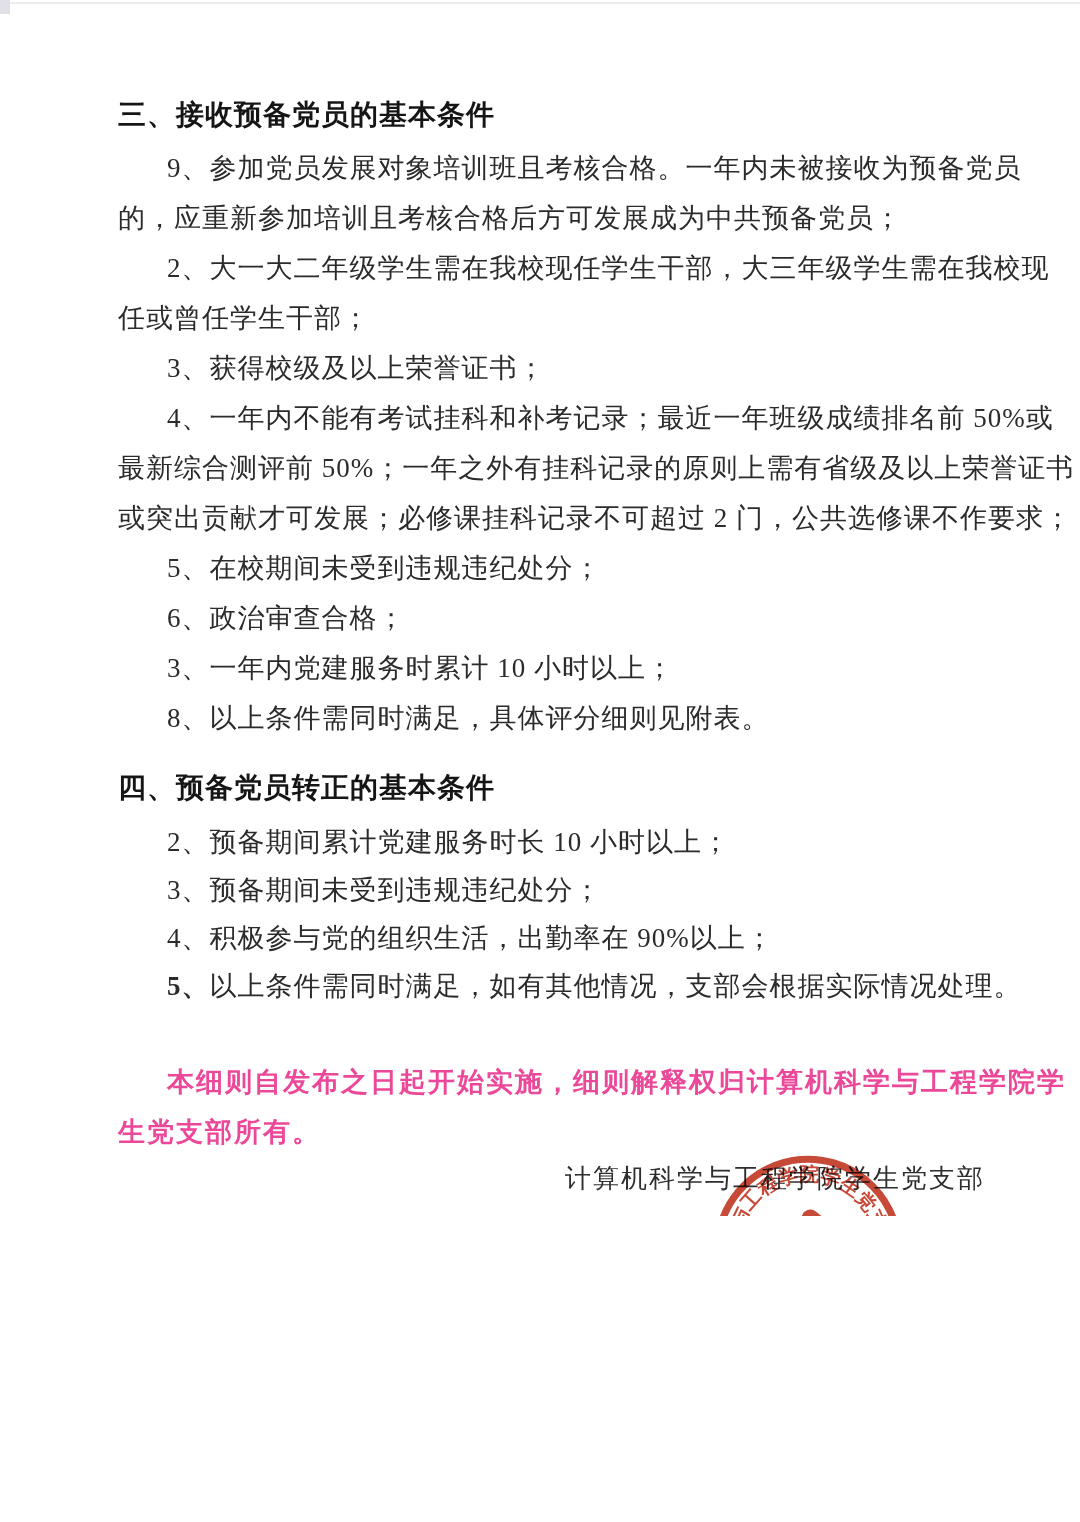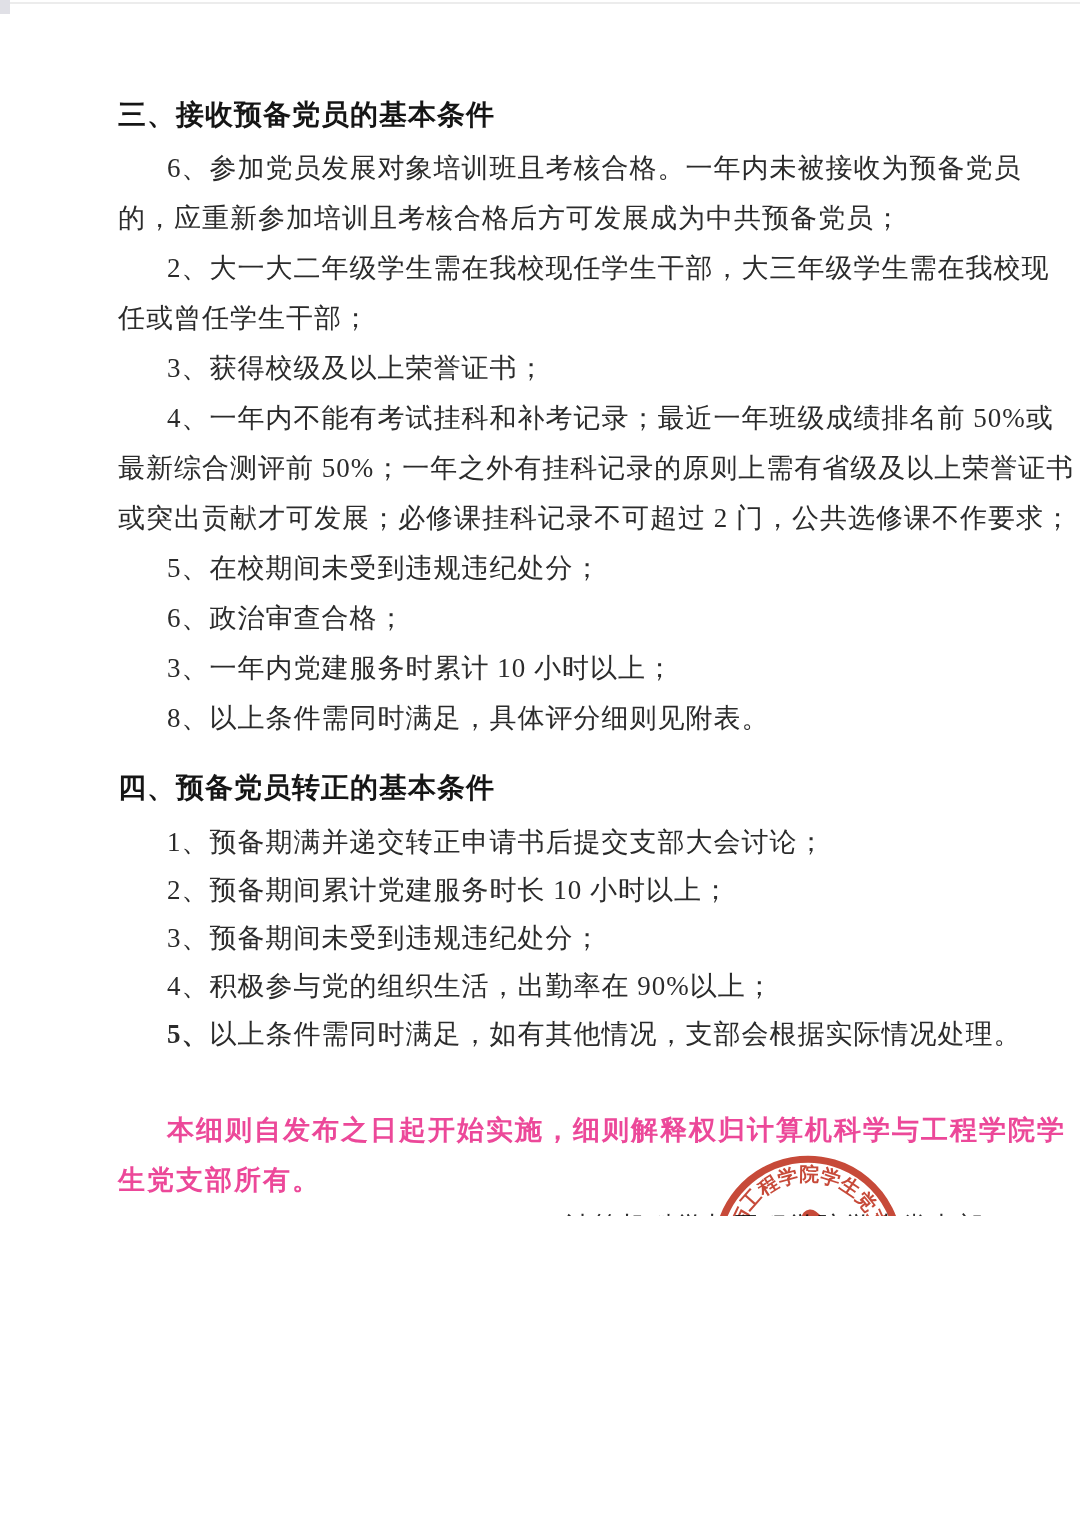--- a/index.html
+++ b/index.html
@@ -76,38 +76,37 @@
 <body>
 
 <div class="page">
 
   <div class="scan-edge-top"></div>
   <div class="scan-corner"></div>
 
   <div class="sec-heading first">三、接收预备党员的基本条件</div>
 
   <div class="sec-body">
-    <div class="line ind">6、参加党员发展对象培训班且考核合格。一年内未被接收为预备党员</div>
+    <div class="line ind">9、参加党员发展对象培训班且考核合格。一年内未被接收为预备党员</div>
     <div class="line">的，应重新参加培训且考核合格后方可发展成为中共预备党员；</div>
     <div class="line ind">2、大一大二年级学生需在我校现任学生干部，大三年级学生需在我校现</div>
     <div class="line">任或曾任学生干部；</div>
     <div class="line ind">3、获得校级及以上荣誉证书；</div>
     <div class="line ind">4、一年内不能有考试挂科和补考记录；最近一年班级成绩排名前 50%或</div>
     <div class="line">最新综合测评前 50%；一年之外有挂科记录的原则上需有省级及以上荣誉证书</div>
     <div class="line">或突出贡献才可发展；必修课挂科记录不可超过 2 门，公共选修课不作要求；</div>
     <div class="line ind">5、在校期间未受到违规违纪处分；</div>
     <div class="line ind">6、政治审查合格；</div>
     <div class="line ind">3、一年内党建服务时累计 10 小时以上；</div>
     <div class="line ind">8、以上条件需同时满足，具体评分细则见附表。</div>
   </div>
 
   <div class="sec-heading second">四、预备党员转正的基本条件</div>
 
   <div class="sec-body s4">
-    <div class="line ind">1、预备期满并递交转正申请书后提交支部大会讨论；</div>
     <div class="line ind">2、预备期间累计党建服务时长 10 小时以上；</div>
     <div class="line ind">3、预备期间未受到违规违纪处分；</div>
     <div class="line ind">4、积极参与党的组织生活，出勤率在 90%以上；</div>
     <div class="line ind bold-first">5、以上条件需同时满足，如有其他情况，支部会根据实际情况处理。</div>
   </div>
 
   <div class="closing">
     <div class="line ind">本细则自发布之日起开始实施，细则解释权归计算机科学与工程学院学</div>
     <div class="line">生党支部所有。</div>
   </div>

